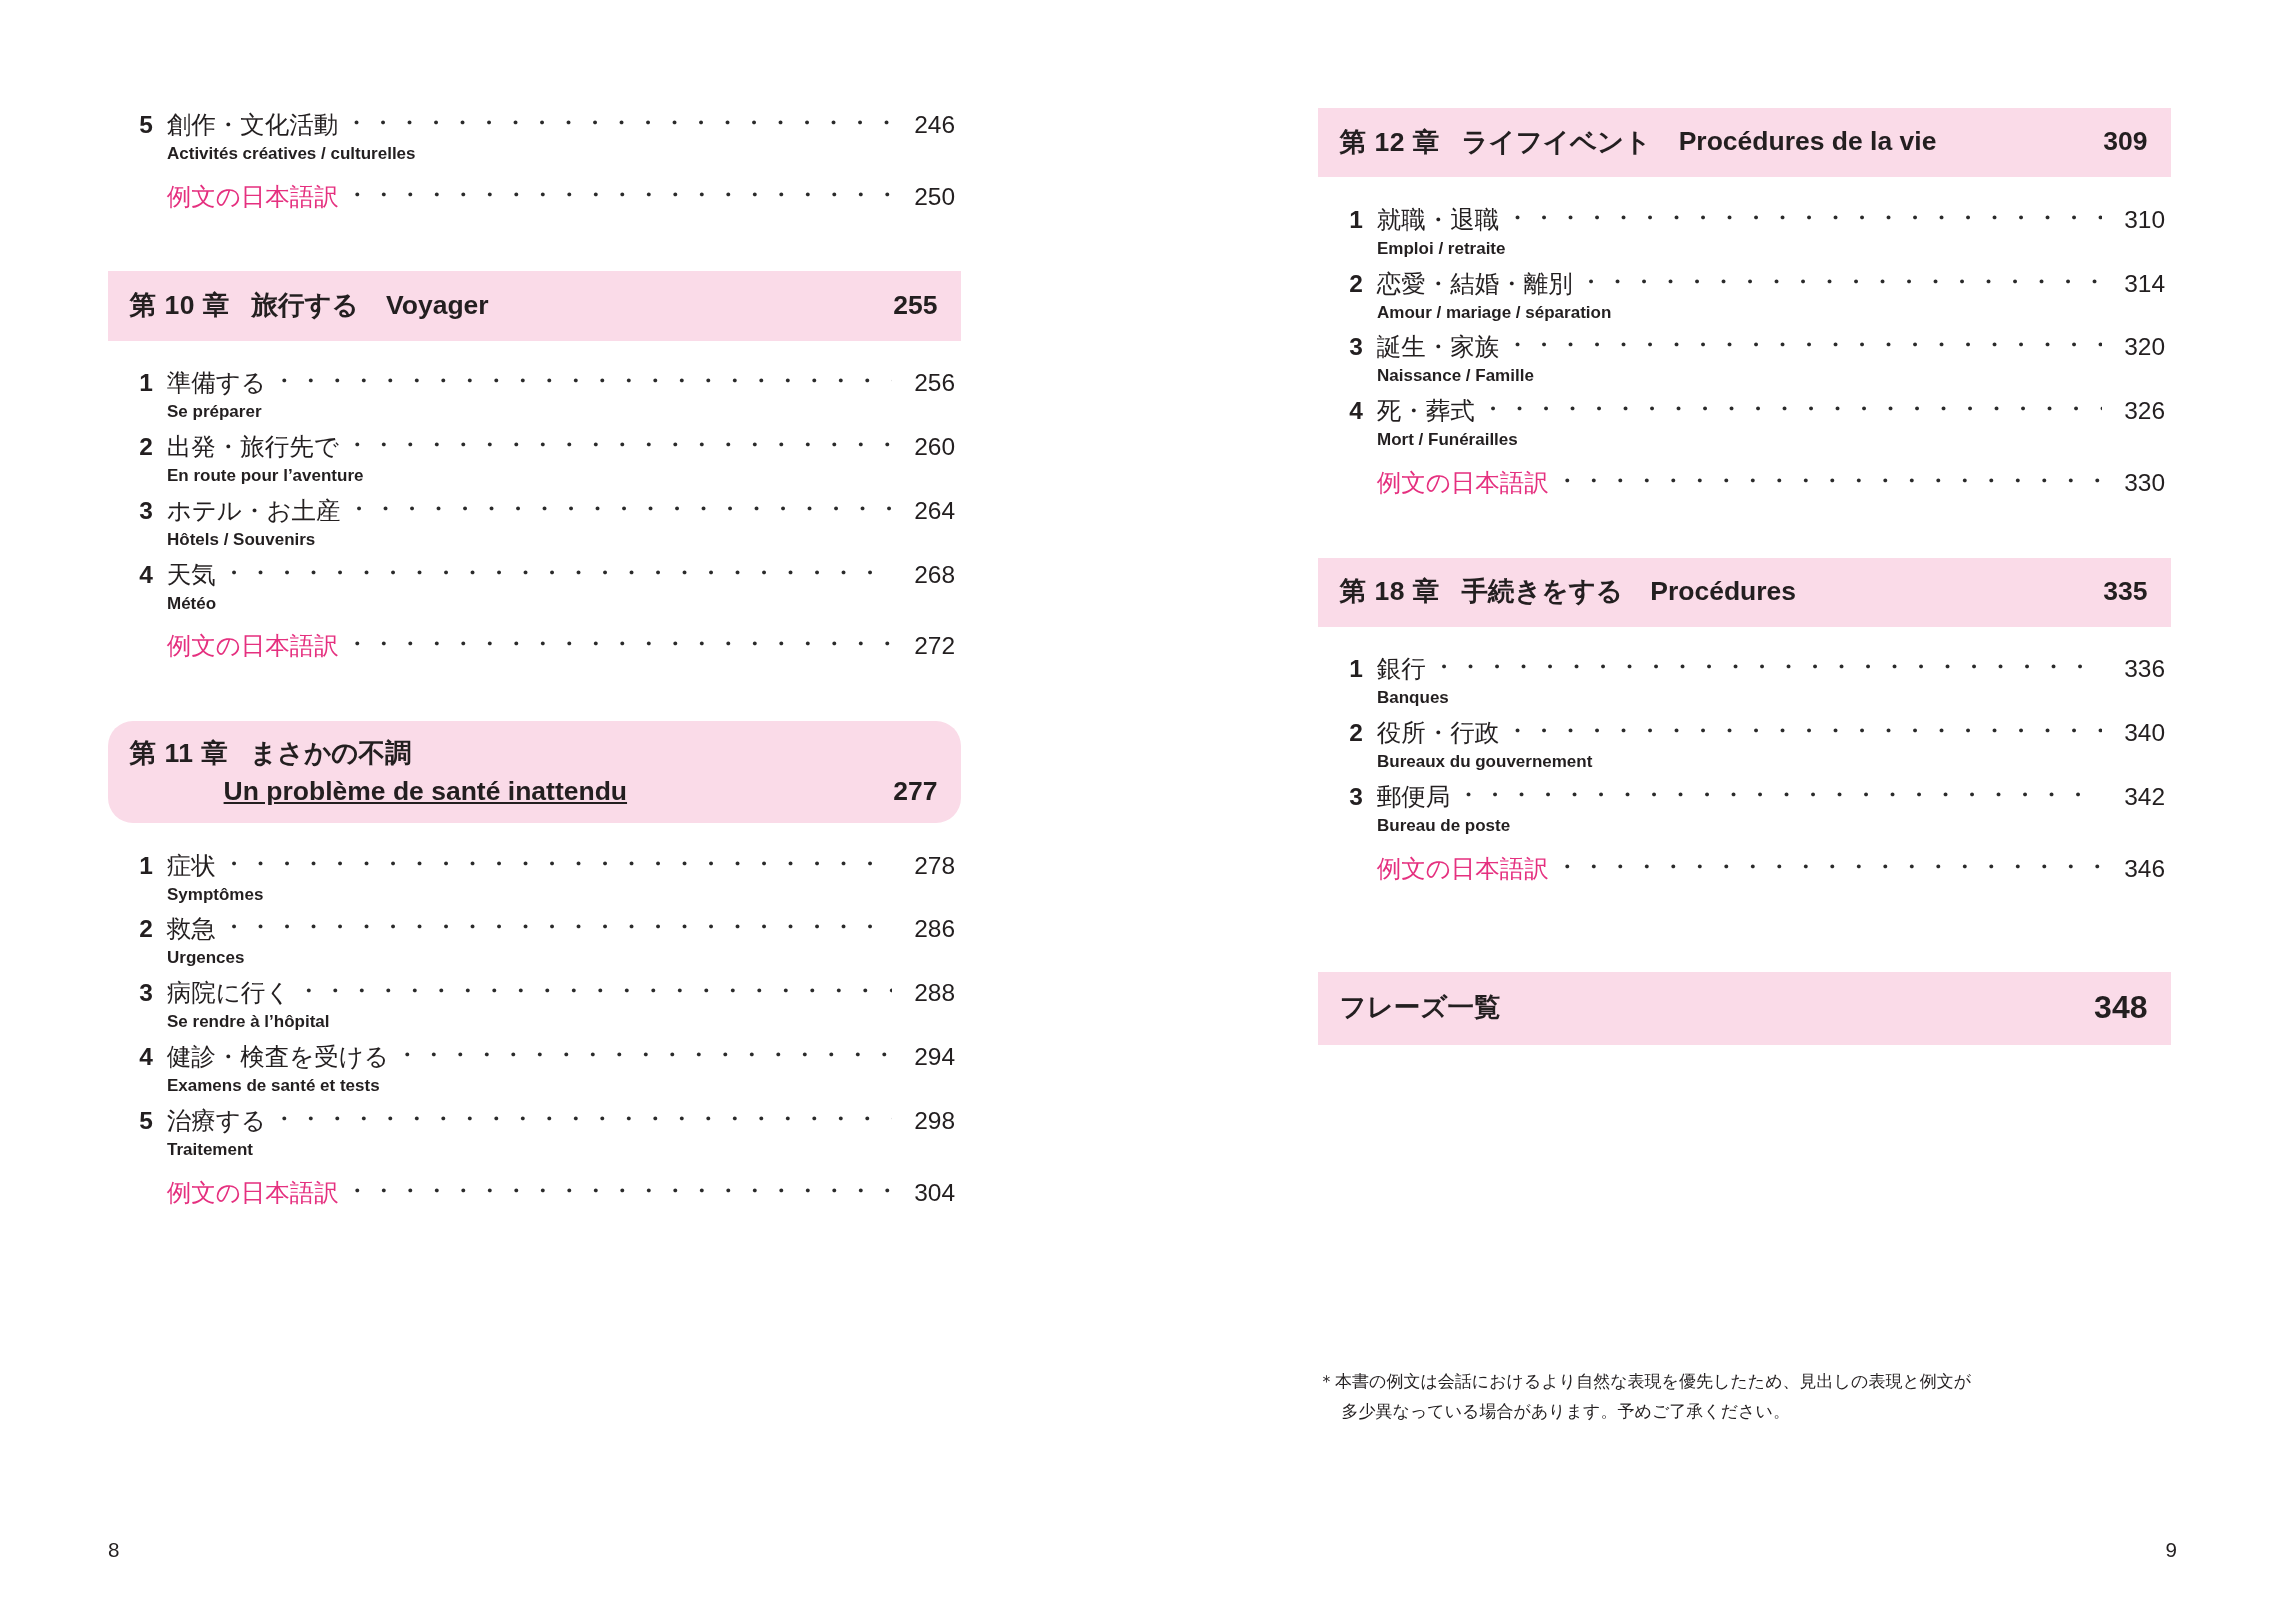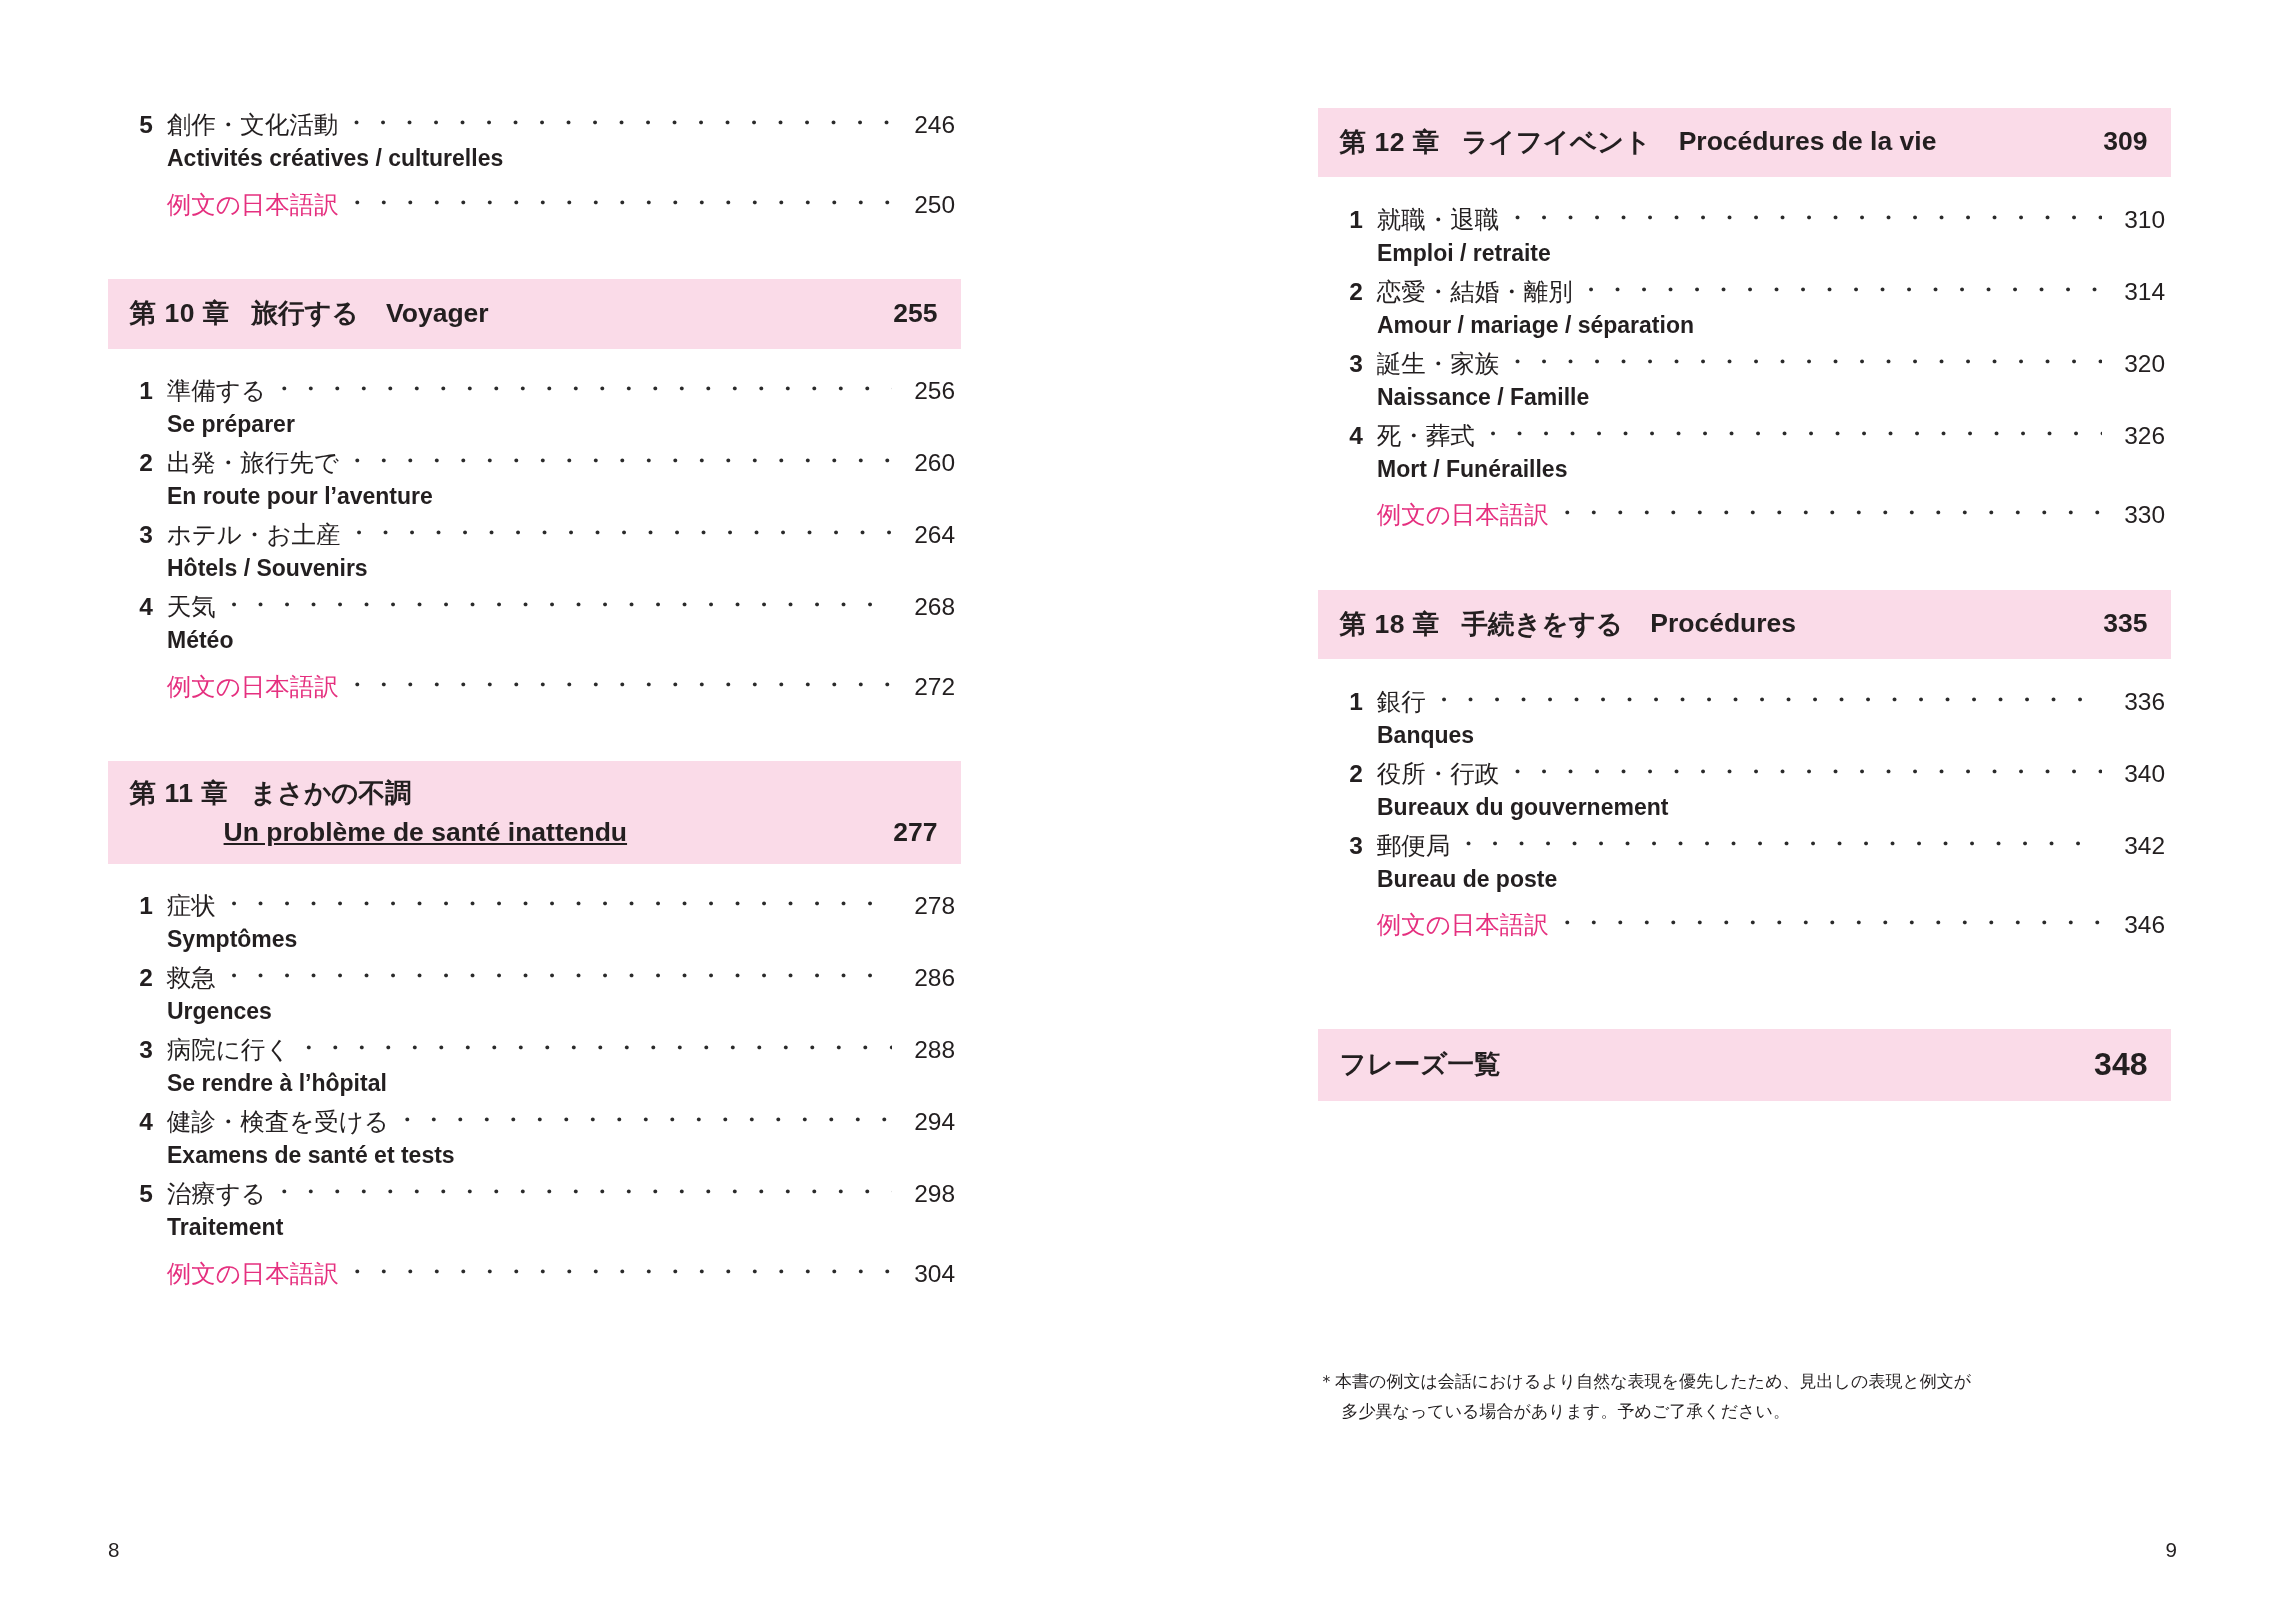--- a/index.html
+++ b/index.html
@@ -59,20 +59,21 @@
   }
   .chapter .ch-page {
     margin-left: auto;
     font-size: 26.5px;
     font-weight: 700;
   }
   
   .chapter.two-line {
     display: block;
     padding: 13.7px 23.5px 15.7px 21.6px;
+    border-radius: 25px;
   }
   .chapter.two-line .line1 {
     display: flex;
     align-items: center;
   }
   .chapter.two-line .line2 {
     display: flex;
     align-items: center;
     margin-top: 5.9px;
     padding-left: 94px;
@@ -114,21 +115,21 @@
     top: -2px;
     white-space: nowrap;
   }
   .entry .pg {
     flex: 0 0 auto;
     font-size: 24.5px;
     width: 57px;
     text-align: right;
   }
   .entry .fr {
-    font-size: 23px;
+    font-size: 17px;
     font-weight: 700;
     padding-left: 59px;
     margin-top: 2px;
     line-height: 1.35;
   }
 
   
   .entry.translation .jp { color: #e5307f; }
   .entry.translation { margin-top: 13.7px; margin-bottom: 13.7px; }
   .entry.translation .num { width: 45px; }

